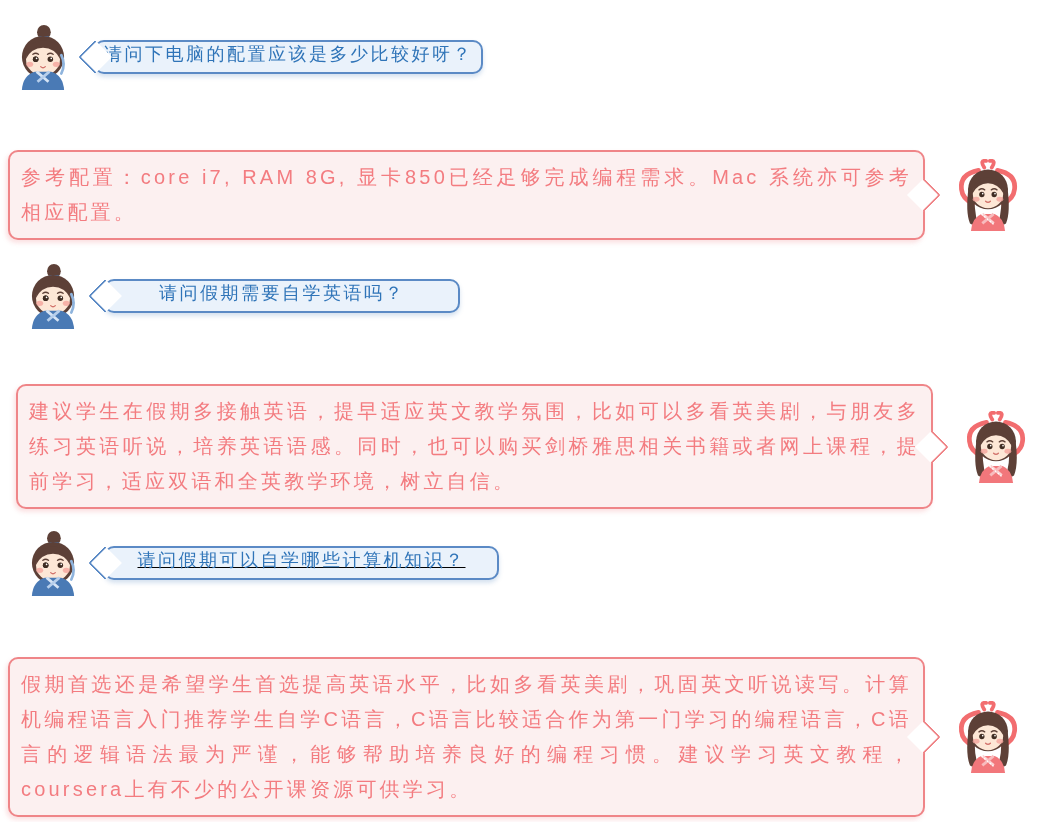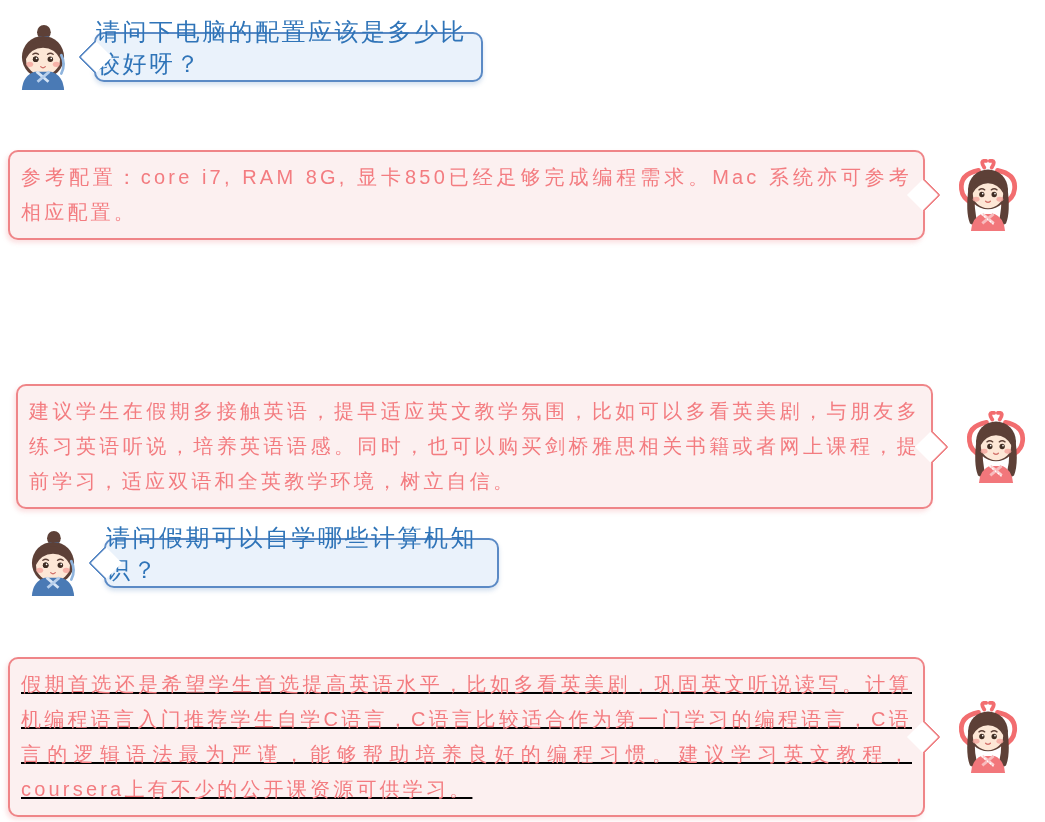--- a/index.html
+++ b/index.html
@@ -18,23 +18,23 @@
   .avatar{flex:0 0 auto;line-height:0;}
   .avatar svg{display:block;}
 
   .bubble{position:relative;box-sizing:border-box;border-radius:10px;}
 
   
   .q-bubble{
     border:2px solid var(--question-border);
     background:var(--question-fill);
     color:var(--question-text);
-    height:50px;
-    display:flex;align-items:flex-end;justify-content:center;
-    font-size:24px;letter-spacing:2.5px;
+    height:34px;
+    display:flex;align-items:flex-start;justify-content:center;
+    font-size:18px;letter-spacing:2.5px;
     box-shadow:0 3px 4px rgba(91,138,197,.25);
     margin-left:18px;
   }
   .q1{width:389px;}
   .q2{width:356px;}
   .q3{width:395px;}
 
   
   .a-bubble{
     border:2px solid var(--answer-border);
@@ -137,46 +137,57 @@
       <span class="tail tail-right"></span>
       <span>参考配置：core i7, RAM 8G, 显卡850已经足够完成编程需求。Mac 系统亦可参考相应配置。</span>
     </div>
     <div class="avatar">
       <svg width="72" height="74" viewBox="0 0 76 76">
           <use href="#sym-advisor"></use>
         </svg>
     </div>
   </div>
 
+  <div class="row" style="left:20px;top:261px;">
+    <div class="avatar">
+      <svg width="66" height="70" viewBox="0 0 72 72">
+          <use href="#sym-student"></use>
+        </svg>
+    </div>
+    <div class="bubble q-bubble q2">
+      <span class="tail tail-left"></span>
+      <span>请问假期需要自学英语吗？</span>
+    </div>
+  </div>
 
   <div class="row a-row" style="left:8px;top:384px;margin-left:8px;">
     <div class="bubble a-bubble">
       <span class="tail tail-right"></span>
       <span>建议学生在假期多接触英语，提早适应英文教学氛围，比如可以多看英美剧，与朋友多练习英语听说，培养英语语感。同时，也可以购买剑桥雅思相关书籍或者网上课程，提前学习，适应双语和全英教学环境，树立自信。</span>
     </div>
     <div class="avatar">
       <svg width="72" height="74" viewBox="0 0 76 76">
           <use href="#sym-advisor"></use>
         </svg>
     </div>
   </div>
 
-  <div class="row" style="left:20px;top:528px;">
+  <div class="row" style="left:20px;top:528px;text-decoration:underline;">
     <div class="avatar">
       <svg width="66" height="70" viewBox="0 0 72 72">
           <use href="#sym-student"></use>
         </svg>
     </div>
     <div class="bubble q-bubble q3">
       <span class="tail tail-left"></span>
       <span>请问假期可以自学哪些计算机知识？</span>
     </div>
   </div>
 
-  <div class="row a-row" style="left:8px;top:657px;text-decoration:underline;">
+  <div class="row a-row" style="left:8px;top:657px;">
     <div class="bubble a-bubble">
       <span class="tail tail-right"></span>
       <span>假期首选还是希望学生首选提高英语水平，比如多看英美剧，巩固英文听说读写。计算机编程语言入门推荐学生自学C语言，C语言比较适合作为第一门学习的编程语言，C语言的逻辑语法最为严谨，能够帮助培养良好的编程习惯。建议学习英文教程，coursera上有不少的公开课资源可供学习。</span>
     </div>
     <div class="avatar">
       <svg width="72" height="74" viewBox="0 0 76 76">
           <use href="#sym-advisor"></use>
         </svg>
     </div>
   </div>

